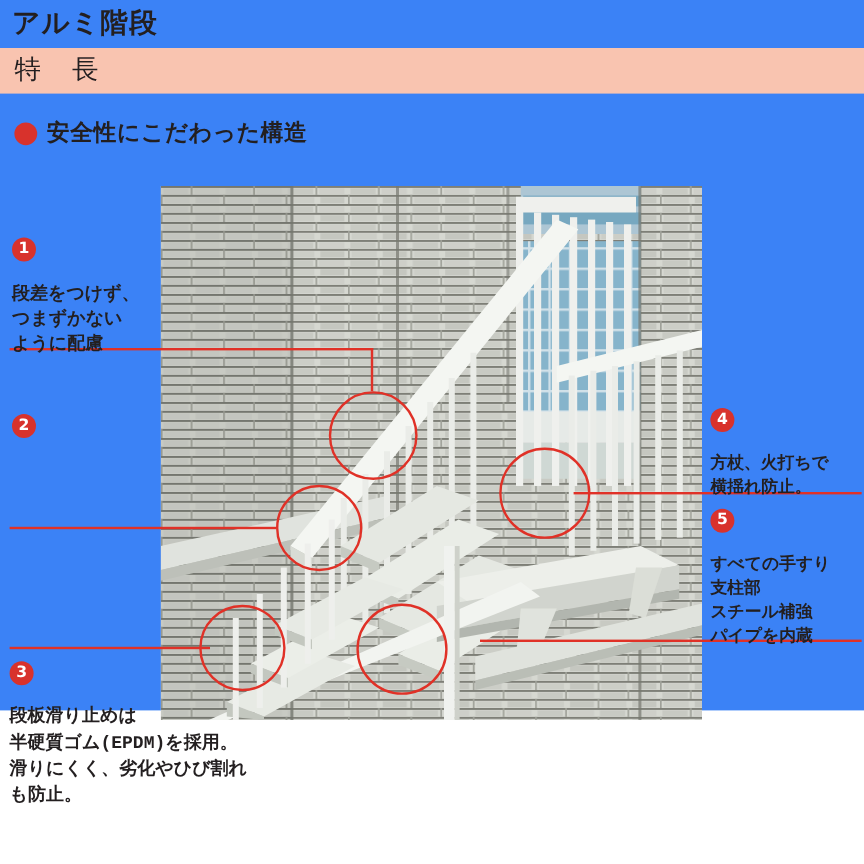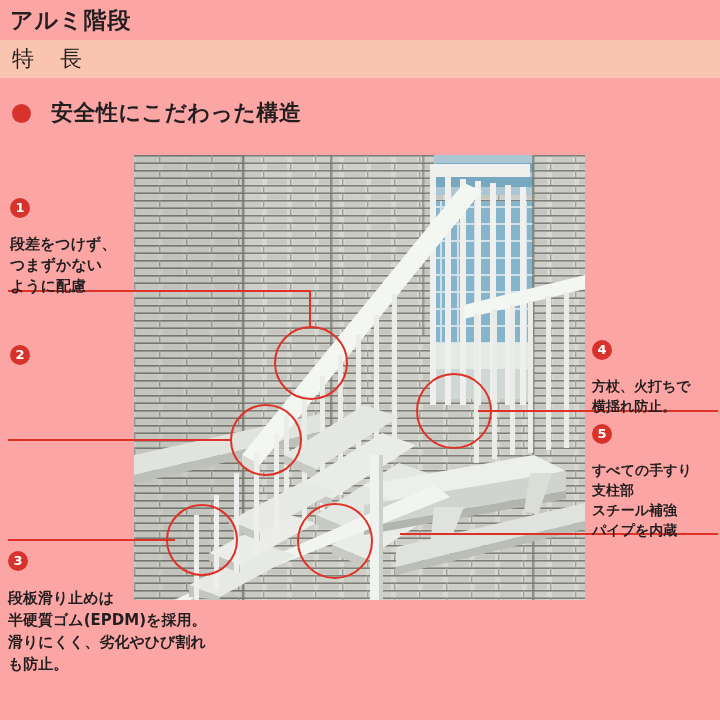--- a/index.html
+++ b/index.html
@@ -12,22 +12,22 @@
     width: 720px;
     height: 720px;
     overflow: hidden;
     font-family: "DejaVu Sans", "Liberation Sans", sans-serif;
     color: #231f20;
     position: relative;
   }
   .page {
     position: relative;
     width: 720px;
-    height: 720px;
-    background: #fca5a5;
+    height: 592px;
+    background: #3b82f6;
   }
 
   
   .doc-title {
     position: absolute;
     left: 10px;
     top: 4px;
     font-size: 23px;
     font-weight: bold;
     letter-spacing: 1px;
@@ -63,25 +63,24 @@
     gap: 8px;
   }
   .bullet-dot {
     width: 19px;
     height: 19px;
     border-radius: 50%;
     background: #d8322c;
     flex: none;
   }
   .bullet-text {
-    font-size: 22px;
+    font-size: 19px;
     font-weight: bold;
     letter-spacing: 0.5px;
     white-space: nowrap;
-    margin-left: 12px;
   }
 
   
   .photo {
     position: absolute;
     left: 134px;
     top: 155px;
     width: 451px;
     height: 445px;
     overflow: hidden;
@@ -111,21 +110,21 @@
     letter-spacing: 0px;
     white-space: pre-line;
   }
 
   .c1 { left: 10px; top: 198px; }
   .c2 { left: 10px; top: 345px; }
   .c3 { left: 8px;  top: 551px; }
   .c4 { left: 592px; top: 340px; }
   .c5 { left: 592px; top: 424px; }
   .c4 .body, .c5 .body { font-size: 14px; line-height: 20px; }
-  .c3 .body { font-size: 15px; line-height: 22px; }
+  .c3 .body { font-size: 15px; line-height: 22px; font-family: Liberation Mono, monospace; }
 
   
   .leader {
     position: absolute;
     background: #e03127;
   }
   .leader.h { height: 2px; }
   .leader.v { width: 2px; }
 
   .lead1-h { left: 8px;   top: 290px; width: 303px; }

